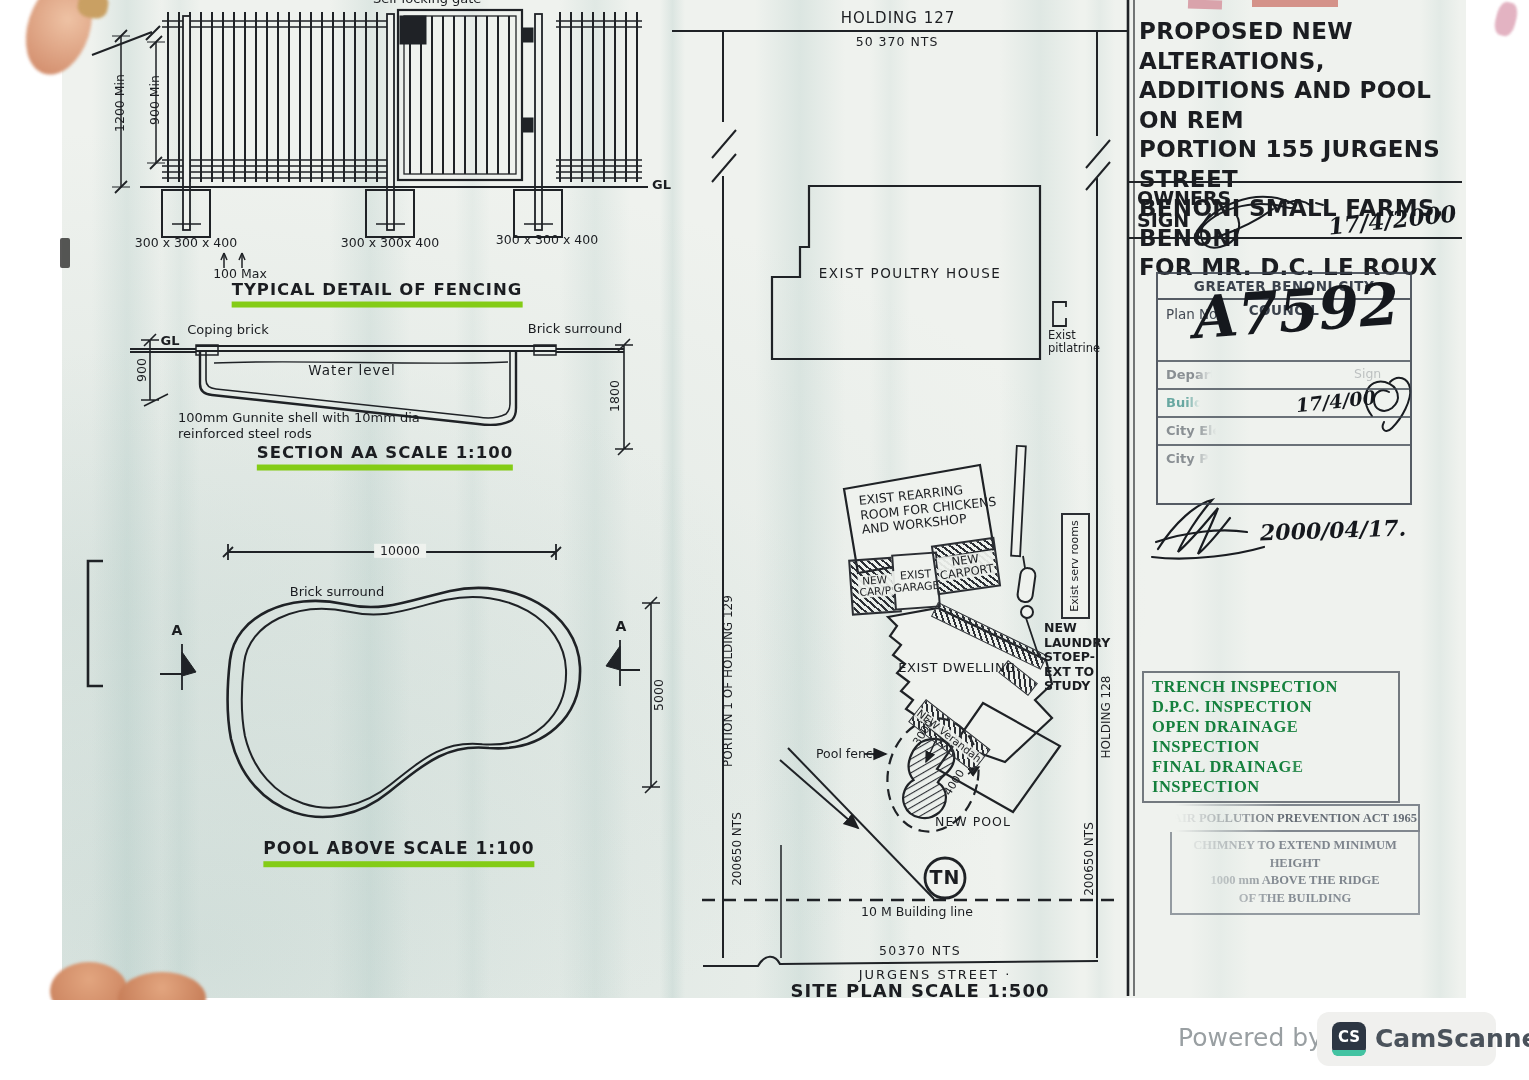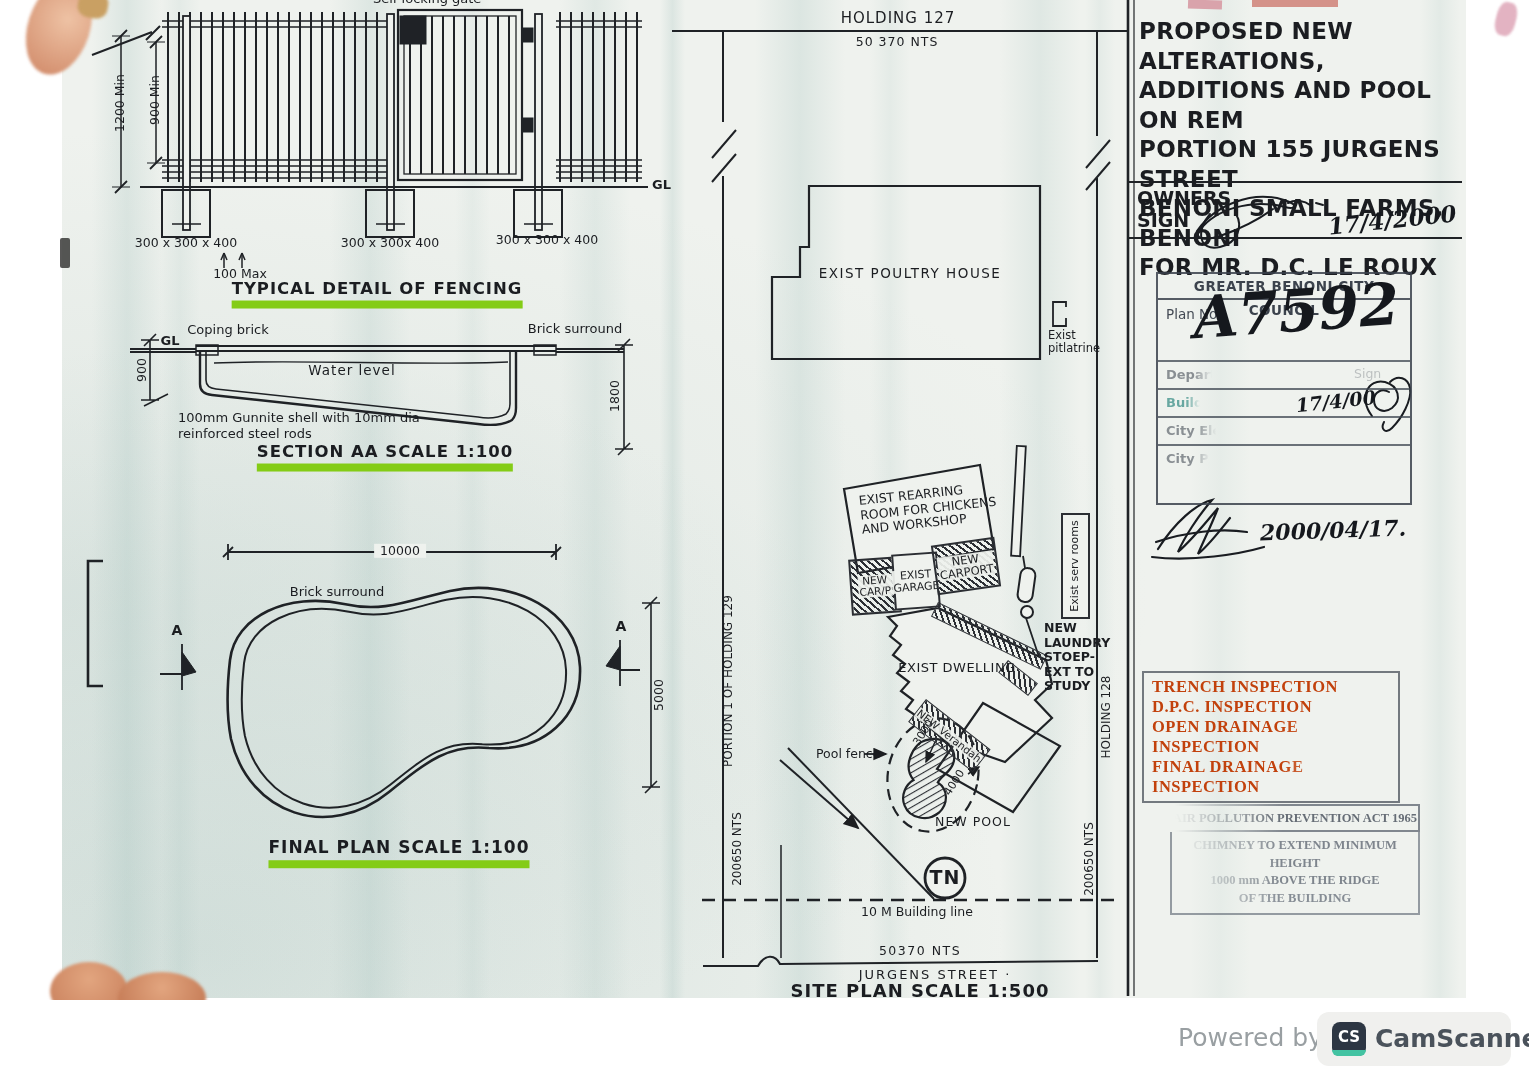--- a/index.html
+++ b/index.html
@@ -5,36 +5,36 @@
   html,body{margin:0;padding:0;background:#fff;}
   #stage{position:relative;width:1529px;height:1080px;background:#ffffff;overflow:hidden;
          font-family:"DejaVu Sans",sans-serif;color:#1c1e21;}
   .paper{position:absolute;left:62px;top:0;width:1404px;height:998px;background:#eff2ee;
          background-image:radial-gradient(ellipse at 0% 60%, rgba(185,205,200,.30), transparent 55%),
                           radial-gradient(ellipse at 10% 95%, rgba(160,190,185,.35), transparent 45%);}
   .streak{position:absolute;top:0;height:100%;pointer-events:none;}
   .lbl{position:absolute;white-space:pre-line;color:#1b1d21;line-height:1.15;}
   .ctr{transform:translate(-50%,-50%);text-align:center;}
   .r90{transform:translate(-50%,-50%) rotate(-90deg);text-align:center;white-space:nowrap;}
-  .ttl{font-weight:bold;letter-spacing:1px;border-bottom:8px solid #84cc16;padding-bottom:2px;white-space:nowrap;}
+  .ttl{font-weight:bold;letter-spacing:1px;border-bottom:6px solid #84cc16;padding-bottom:2px;white-space:nowrap;}
   .hatch{position:absolute;border:2px solid #2b2e33;
          background:repeating-linear-gradient(45deg, rgba(239,242,238,0) 0 3px, #2c2f34 3px 5px);}
   .whitebox{position:absolute;border:2px solid #2b2e33;background:#eff2ee;}
   .boxlbl{position:absolute;left:50%;top:50%;transform:translate(-50%,-50%);
           background:rgba(239,242,238,.93);padding:0 1px;text-align:center;line-height:1.05;}
   .hand{font-family:"DejaVu Serif",serif;font-style:italic;font-weight:bold;color:#15181d;white-space:nowrap;}
-  .stamp{color:#c2410c;font-family:"Liberation Serif",serif;font-weight:bold;}
+  .stamp{color:#15803d;font-family:"Liberation Serif",serif;font-weight:bold;}
   .fade-r{-webkit-mask-image:linear-gradient(90deg,#000 55%,transparent 92%);
           mask-image:linear-gradient(90deg,#000 55%,transparent 92%);}
   .fade-l{-webkit-mask-image:linear-gradient(90deg,transparent 2%,#000 45%);
           mask-image:linear-gradient(90deg,transparent 2%,#000 45%);}
   .row{border-top:2px solid rgba(62,70,80,.75);position:relative;}
   .finger{position:absolute;border-radius:50%;filter:blur(1.5px);}
   svg{position:absolute;left:0;top:0;pointer-events:none;}
-  .pill{position:absolute;left:1317px;top:1012px;width:194px;height:54px;border-radius:12px;background:#f0f0ee;}
+  .pill{position:absolute;left:1317px;top:1012px;width:179px;height:54px;border-radius:12px;background:#f0f0ee;}
   .csicon{position:absolute;left:15px;top:10px;width:34px;height:34px;background:#2d3643;border-radius:8px;
           color:#fff;font-weight:bold;font-size:15px;text-align:center;line-height:30px;}
   .csicon::after{content:"";position:absolute;left:0;bottom:0;width:100%;height:6px;background:#43c3a2;
           border-radius:0 0 8px 8px;}
 </style>
 </head>
 <body>
 
 <div id="stage">
 
@@ -196,21 +196,21 @@
   <div class="lbl r90" style="left:615px;top:396px;font-size:12.5px;">1800</div>
   <div class="lbl" style="left:178px;top:410px;font-size:13px;line-height:16px;">100mm Gunnite shell with 10mm dia
 reinforced steel rods</div>
   <div class="lbl ctr ttl" style="left:385px;top:457px;font-size:16.5px;">SECTION AA SCALE 1:100</div>
 
   <div class="lbl ctr" style="left:400px;top:551px;font-size:12.5px;background:#eff2ee;padding:0 6px;white-space:nowrap;">10000</div>
   <div class="lbl ctr" style="left:337px;top:592px;font-size:13px;white-space:nowrap;">Brick surround</div>
   <div class="lbl ctr" style="left:177px;top:630px;font-size:14px;font-weight:bold;">A</div>
   <div class="lbl ctr" style="left:621px;top:626px;font-size:14px;font-weight:bold;">A</div>
   <div class="lbl r90" style="left:659px;top:695px;font-size:12.5px;">5000</div>
-  <div class="lbl ctr ttl" style="left:399px;top:853px;font-size:17px;">FINAL PLAN SCALE 1:100</div>
+  <div class="lbl ctr ttl" style="left:399px;top:853px;font-size:17px;">POOL ABOVE SCALE 1:100</div>
 
   <div class="lbl ctr" style="left:898px;top:19px;font-size:15px;white-space:nowrap;letter-spacing:1px;text-align:center;">HOLDING 127</div>
   <div class="lbl ctr" style="left:897px;top:42px;font-size:12.5px;white-space:nowrap;letter-spacing:1px;">50 370 NTS</div>
   <div class="lbl r90" style="left:729px;top:681px;font-size:12px;">PORTION 1 OF HOLDING 129</div>
   <div class="lbl r90" style="left:738px;top:849px;font-size:12px;">200650 NTS</div>
   <div class="lbl r90" style="left:1107px;top:717px;font-size:12px;">HOLDING 128</div>
   <div class="lbl r90" style="left:1090px;top:859px;font-size:12px;">200650 NTS</div>
   <div class="lbl ctr" style="left:910px;top:274px;font-size:13.5px;white-space:nowrap;letter-spacing:1.5px;">EXIST POULTRY HOUSE</div>
   <div class="lbl" style="left:1048px;top:329px;font-size:11.5px;line-height:13px;">Exist
 pitlatrine</div>

